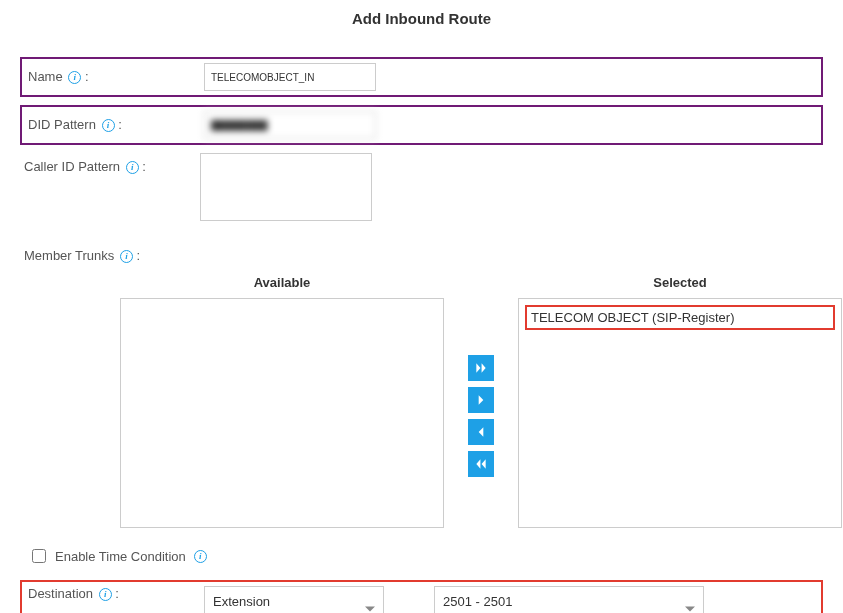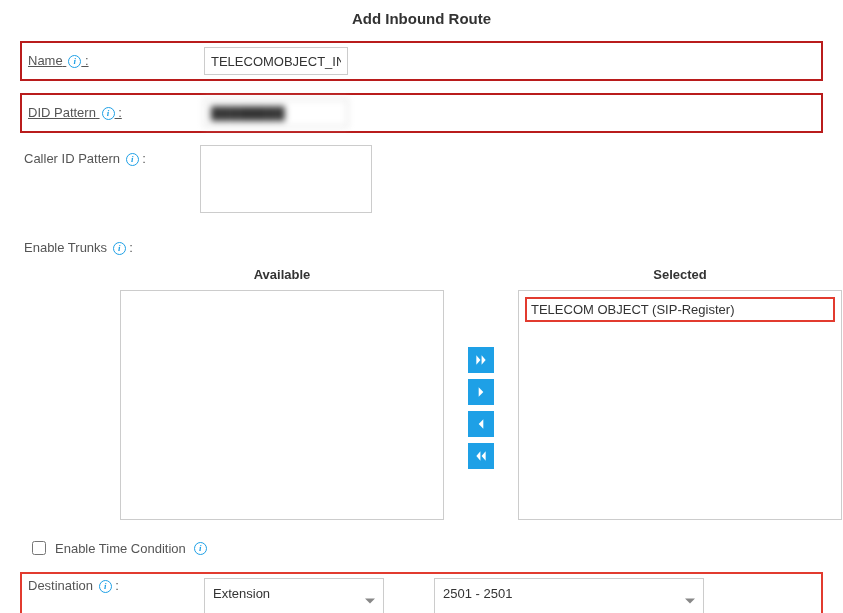--- a/index.html
+++ b/index.html
@@ -10,46 +10,46 @@
     font-size: 13px;
     color: #555;
     background: #fff;
     width: 843px;
   }
   .title {
     text-align: center;
     font-weight: bold;
     font-size: 15px;
     color: #333;
-    margin: 0 0 14px 0;
+    margin: 0 0 30px 0;
   }
   .form-row {
     display: flex;
     align-items: flex-start;
     margin-bottom: 12px;
   }
   .form-row.highlight {
-    border: 2px solid #b91c1c;
+    border: 2px solid #701a75;
     padding: 4px 2px;
-    text-decoration: underline;
+    margin-bottom: 8px;
   }
   .label-col {
     width: 180px;
     padding: 6px 0 0 4px;
     color: #555;
   }
   .input-col {
     width: 180px;
   }
   input[type="text"] {
-    width: 144px;
+    width: 172px;
     height: 28px;
     border: 1px solid #ccc;
     padding: 8px 6px;
-    font-size: 13px;
+    font-size: 10px;
     color: #333;
   }
   textarea {
     width: 172px;
     height: 68px;
     border: 1px solid #ccc;
     padding: 4px 6px;
     font-size: 13px;
     resize: none;
   }
@@ -213,21 +213,21 @@
   <div class="label-col">
     <span>Caller ID Pattern</span>&nbsp;<span class="info-icon"></span>&nbsp;:
   </div>
   <div class="input-col">
     <textarea style=""></textarea>
   </div>
 </div>
 
 <div class="form-row">
   <div class="label-col" style="width:auto;">
-    <span>Enable Trunks</span>&nbsp;<span class="info-icon"></span>&nbsp;:
+    <span>Member Trunks</span>&nbsp;<span class="info-icon"></span>&nbsp;:
   </div>
 </div>
 
 <div class="dual-list">
   <div class="list-col">
     <div class="list-header">Available</div>
     <div class="listbox"></div>
   </div>
 
   <div class="move-buttons">

